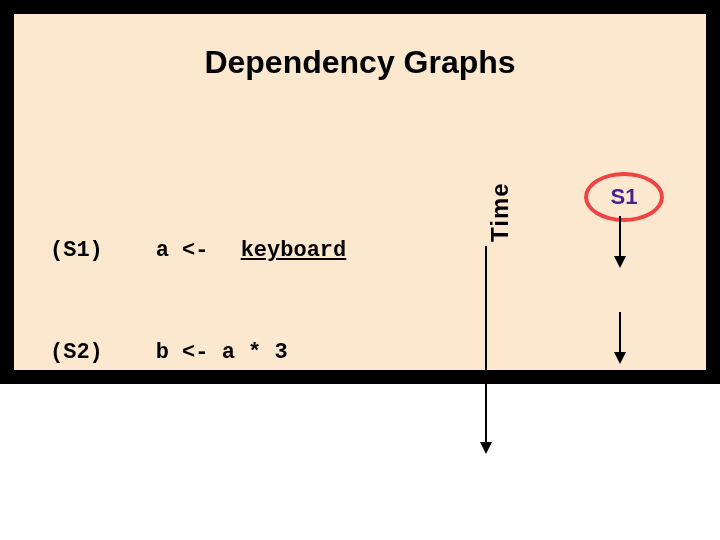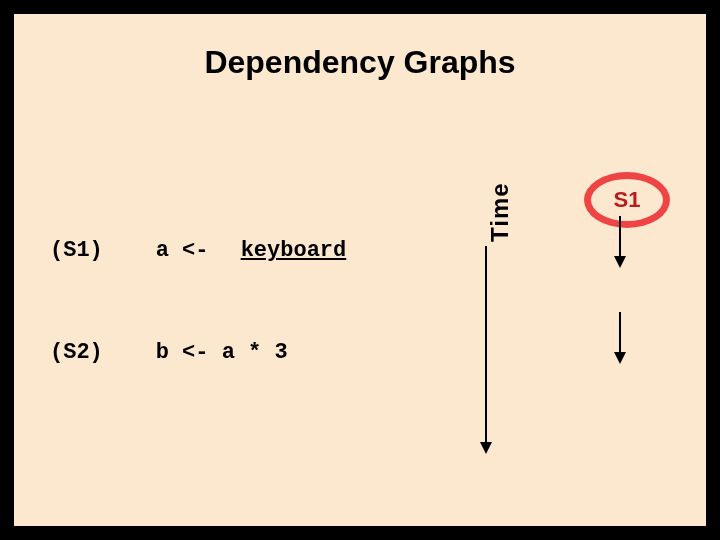--- a/index.html
+++ b/index.html
@@ -4,21 +4,21 @@
 <style>
   html, body {
     margin: 0;
     padding: 0;
     width: 720px;
     height: 540px;
     overflow: hidden;
   }
   .outer {
     width: 720px;
-    height: 540px;
+    height: 384px;
     background: #000;
     box-sizing: border-box;
     position: relative;
   }
   .inner {
     position: absolute;
     left: 14px;
     top: 14px;
     right: 14px;
     bottom: 14px;
@@ -92,29 +92,29 @@
     left: 540px;
     top: 158px;
     width: 140px;
     height: 300px;
   }
   .node {
     position: absolute;
     left: 30px;
     width: 72px;
     height: 42px;
-    border: 7px solid #ef4444;
+    border: 4px solid #ef4444;
     border-radius: 50%;
     background: transparent;
     text-align: center;
     line-height: 42px;
     font-family: Arial, Helvetica, sans-serif;
     font-weight: bold;
     font-size: 22px;
-    color: #b91c1c;
+    color: #4c1d95;
   }
   .node1 { top: 0; }
   .node2 { top: 96px; }
   .node3 { top: 192px; }
 </style>
 </head>
 <body>
 
 <div class="outer">
   <div class="inner">

